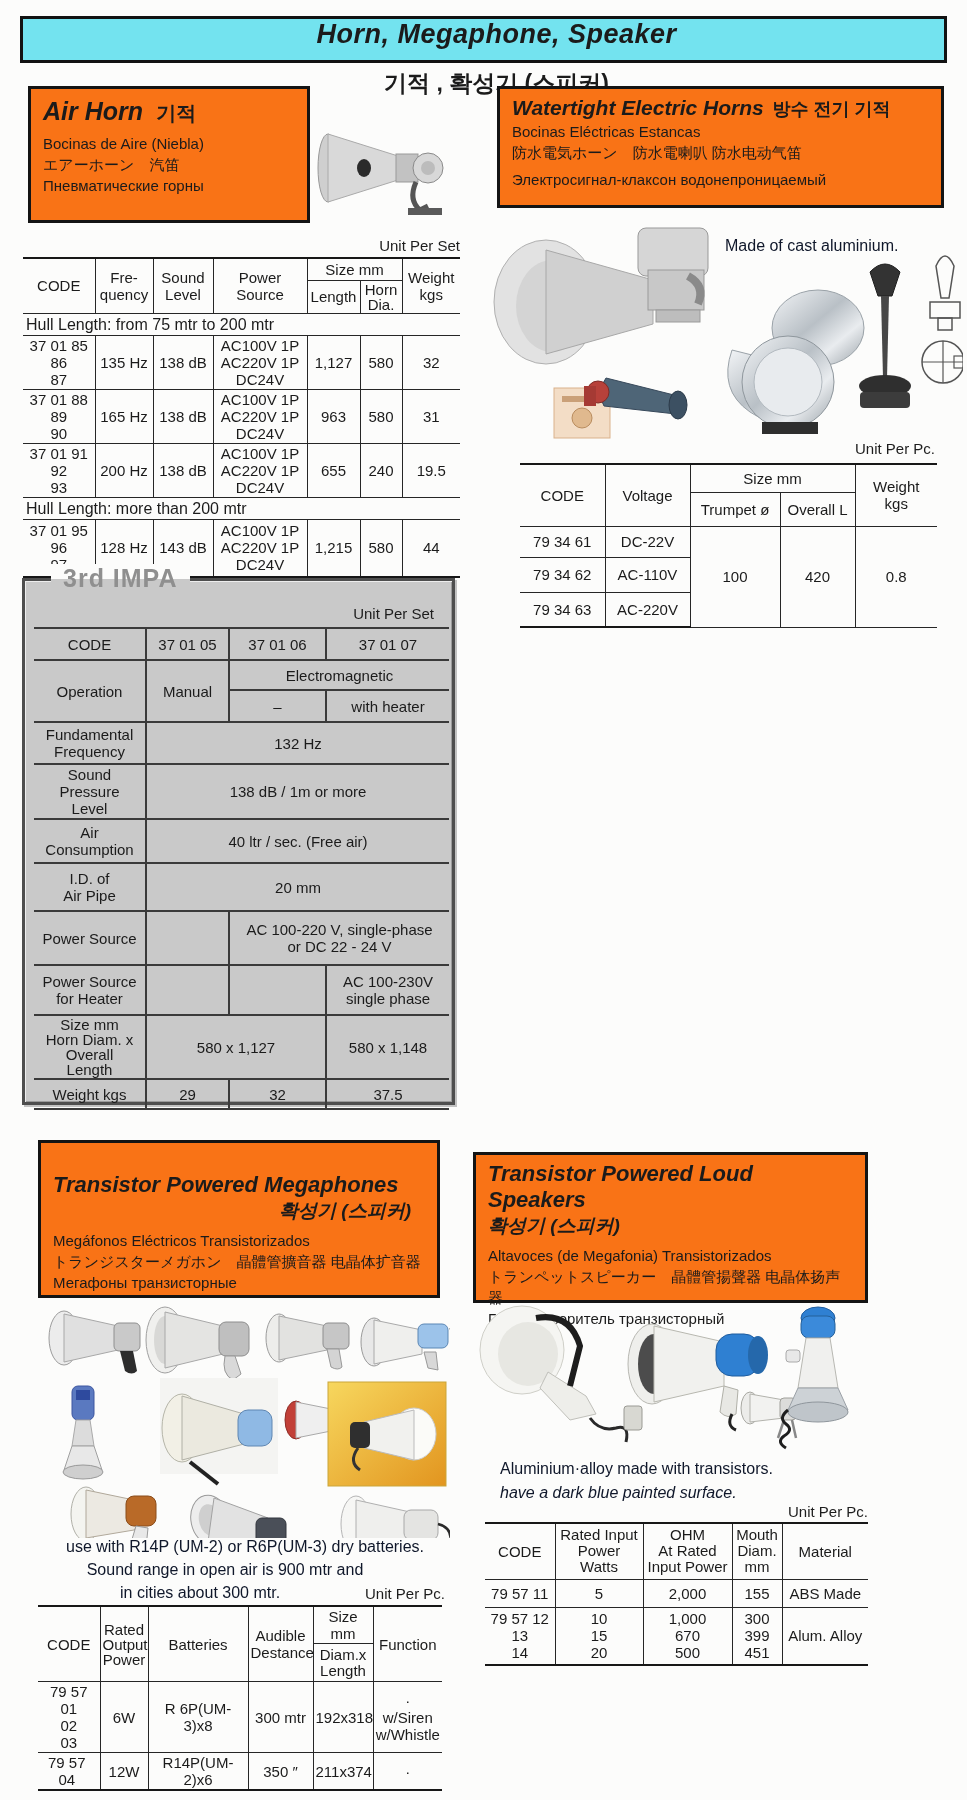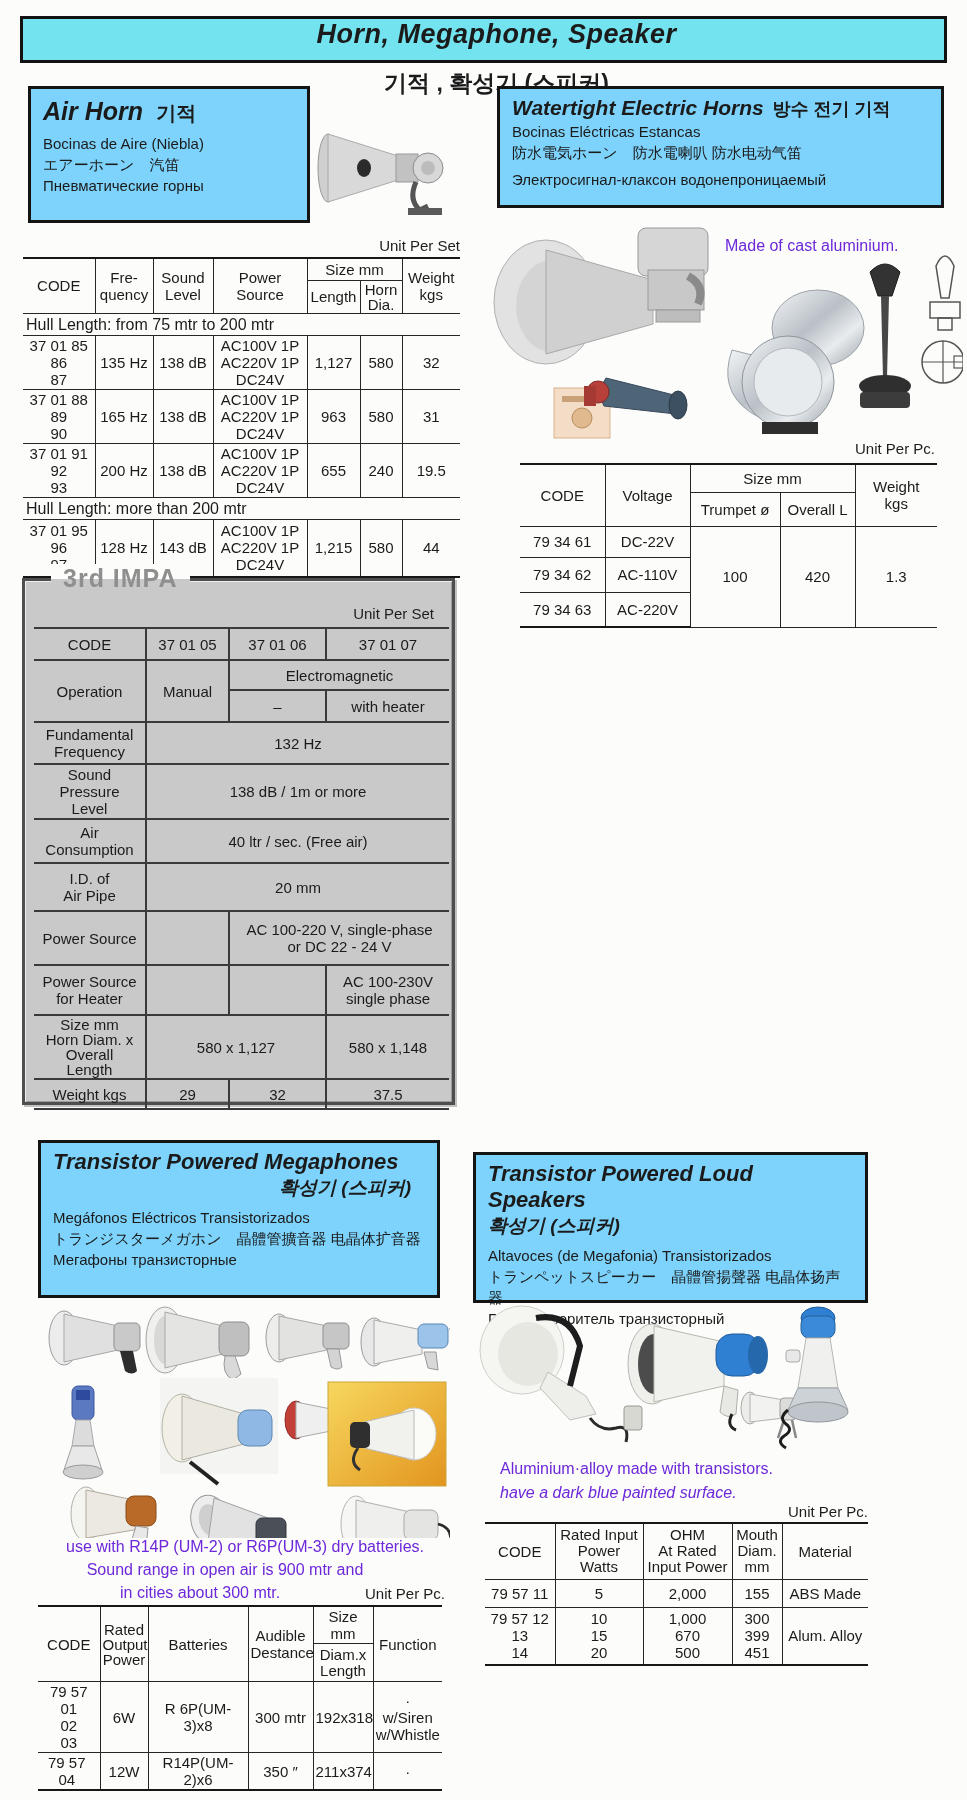--- a/index.html
+++ b/index.html
@@ -11,21 +11,21 @@
   }
   
   .band {
     position:absolute; left:20px; top:16px; width:927px; height:47px;
     background:#73e3ef; border:3px solid #121212;
     display:flex; align-items:center; padding-left:26px; gap:18px;flex-direction:column;
   }
   .band .en { font-size:27px; font-weight:bold; font-style:italic; letter-spacing:.5px; }
   .band .ko { font-size:23px; font-weight:bold; }
   
-  .gbox { position:absolute; background:#7dd3fc; border:3px solid #141414; padding:8px 12px; }
+  .gbox { position:absolute; background:#f97316; border:3px solid #141414; padding:8px 12px; }
   .ti  { font-size:25px; font-weight:bold; font-style:italic; }
   .ti2 { font-size:21px; font-weight:bold; font-style:italic; }
   .tk  { font-size:20px; font-weight:bold; }
   .tki { font-size:19px; font-weight:bold; font-style:italic; }
   .lang { font-size:15px; line-height:21px; }
   .mt6 { margin-top:6px; }
   
   .cat { position:absolute; border-collapse:collapse; table-layout:fixed; }
   .cat th,.cat td {
     border:1.5px solid #262626; font-weight:normal; text-align:center;
@@ -36,21 +36,21 @@
   .cat tr:first-child > * { border-top:2.5px solid #171717; }
   .cat tr:last-child  > * { border-bottom:2.5px solid #171717; }
   .section-row td { border-left:none!important; border-right:none!important;
     text-align:left; font-size:16px; padding:2px 0 2px 3px; }
   .code { font-weight:bold; text-align:right; padding-right:8px; }
   .b    { font-weight:bold; }
   .leftc{ text-align:left; padding-left:5px; }
   .num  { text-align:right; padding-right:10px; }
   .bl   { display:block; }
   .unit { position:absolute; font-size:15px; color:#1d1d1d; }
-  .cap  { position:absolute; font-size:16px; color:#6d28d9; }
+  .cap  { position:absolute; font-size:16px; color:#0f172a; }
   
   .impa-box {
     position:absolute; left:22px; top:578px; width:433px; height:527px;
     background:#c9c9c9; border:3px solid #4e4e4e;
     box-shadow: inset 1px 1px 0 #ededed, inset -1px -1px 0 #9b9b9b, 2px 2px 0 #c2c2c2;
   }
   .impa-tag {
     position:absolute; left:26px; top:-17px; padding:0 12px;
     font-size:25px; font-weight:bold; color:#8f8f8f; letter-spacing:1px;
     background:linear-gradient(to bottom,#fcfcfb 52%,#c9c9c9 52%);
@@ -289,21 +289,21 @@
     </tr>
     <tr style="height:34px;">
       <th>Trumpet ø</th>
       <th>Overall L</th>
     </tr>
     <tr style="height:31px;">
       <td class="b">79 34 61</td>
       <td>DC-22V</td>
       <td rowspan="3">100</td>
       <td rowspan="3">420</td>
-      <td rowspan="3">1.3</td>
+      <td rowspan="3">0.8</td>
     </tr>
     <tr style="height:35px;">
       <td class="b">79 34 62</td>
       <td>AC-110V</td>
     </tr>
     <tr style="height:35px;">
       <td class="b">79 34 63</td>
       <td>AC-220V</td>
     </tr>
   </tbody>
@@ -399,21 +399,21 @@
         <td class="lbl">Weight kgs</td>
         <td>29</td>
         <td>32</td>
         <td>37.5</td>
       </tr>
     </tbody>
       </table>
   </div>
 
   <div class="gbox" style="left:38px;top:1140px;width:402px;height:158px;padding:6px 12px;">
-    <div class="ti2" style="font-size:22px;">Transistor Powered Megaphones</div>
+    <div class="ti2" style="font-size:22px;margin-top:23px;">Transistor Powered Megaphones</div>
     <div class="tki" style="text-align:right;padding-right:14px;">확성기 (스피커)</div>
     <div class="lang mt6">Megáfonos Eléctricos Transistorizados</div>
     <div class="lang">トランジスターメガホン　晶體管擴音器 电晶体扩音器</div>
     <div class="lang">Мегафоны транзисторные</div>
   </div>
 
   <svg style="position:absolute;left:40px;top:1298px;" width="410" height="240" viewBox="0 0 410 240">
     <defs>
       <linearGradient id="yg" x1="0" y1="0" x2="1" y2="1">
         <stop offset="0" stop-color="#f7d75e"></stop>

